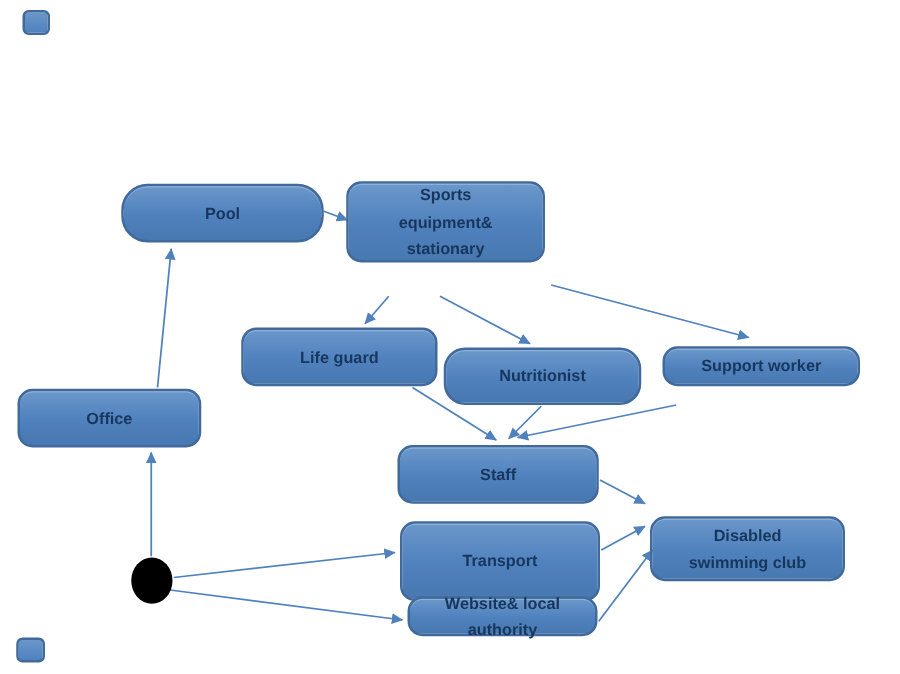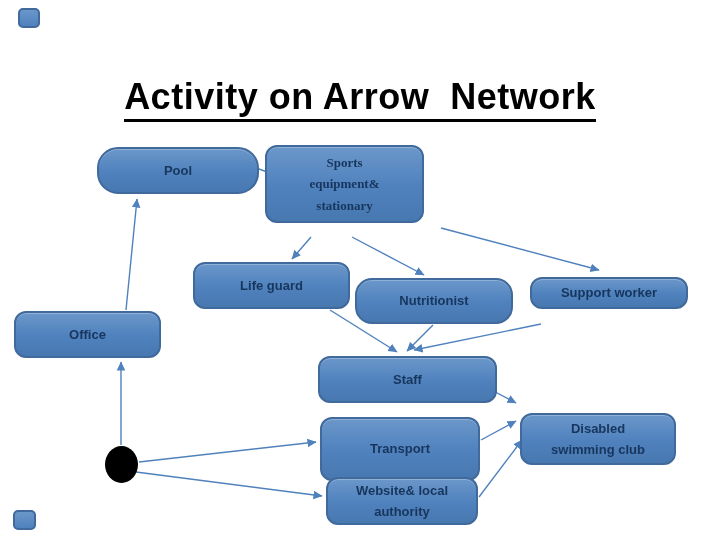--- a/index.html
+++ b/index.html
@@ -17,21 +17,20 @@
           display:flex; align-items:center; justify-content:center; text-align:center;
           white-space:pre-line; box-shadow: inset 0 1px 0 rgba(255,255,255,.25); }
   .deco { position:absolute; border-radius:5px; border:2px solid #40699c;
           background:linear-gradient(180deg,#6b97ca,#4f81bd); }
   .start { position:absolute; background:#000; border-radius:50%; }
 </style>
 </head>
 <body>
 
 <div class="slide">
-  <h1 class="title"><span class="underline">Activity on Arrow  Network</span></h1>
 
   <svg class="edges" id="edges-svg" viewBox="0 0 720 539">
     <defs>
       <marker id="arrowhead" viewBox="0 0 8 8" refX="7" refY="4" markerWidth="7" markerHeight="7" orient="auto">
         <path d="M0,0.5 L7.5,4 L0,7.5 Z" fill="#4f81bd"></path>
       </marker>
     </defs>
   <line x1="126" y1="310" x2="137" y2="199" class="edge" marker-end="url(#arrowhead)"></line>
       <line x1="259" y1="169" x2="278" y2="176" class="edge" marker-end="url(#arrowhead)"></line>
       <line x1="311" y1="237" x2="292" y2="259" class="edge" marker-end="url(#arrowhead)"></line>
@@ -43,30 +42,30 @@
       <line x1="121" y1="445" x2="121" y2="362" class="edge" marker-end="url(#arrowhead)"></line>
       <line x1="139" y1="462" x2="316" y2="442" class="edge" marker-end="url(#arrowhead)"></line>
       <line x1="136" y1="472" x2="322" y2="496" class="edge" marker-end="url(#arrowhead)"></line>
       <line x1="480" y1="384" x2="516" y2="403" class="edge" marker-end="url(#arrowhead)"></line>
       <line x1="481" y1="440" x2="516" y2="421" class="edge" marker-end="url(#arrowhead)"></line>
       <line x1="479" y1="497" x2="522" y2="440" class="edge" marker-end="url(#arrowhead)"></line>
     </svg>
 
   <div id="nodes-layer">
       <div class="node" style="position: absolute; left: 97px; top: 147px; width: 162px; height: 47px; border-radius: 21px;">Pool</div>
-      <div class="node" style="position: absolute; left: 265px; top: 145px; width: 159px; height: 78px; font-family: Liberation Serif, serif;">Sports
+      <div class="node" style="position: absolute; left: 277px; top: 145px; width: 159px; height: 65px;">Sports
 equipment&amp;
 stationary</div>
       <div class="node" style="position: absolute; left: 181px; top: 262px; width: 157px; height: 47px; margin-left: 12px;">Life guard</div>
       <div class="node" style="position: absolute; left: 355px; top: 278px; width: 158px; height: 46px; border-radius: 17px;">Nutritionist</div>
       <div class="node" style="position: absolute; left: 530px; top: 277px; width: 158px; height: 32px;">Support worker</div>
       <div class="node" style="position: absolute; left: 14px; top: 311px; width: 147px; height: 47px;">Office</div>
-      <div class="node" style="position: absolute; left: 318px; top: 356px; width: 179px; height: 47px;">Staff</div>
+      <div class="node" style="position: absolute; left: 318px; top: 356px; width: 161px; height: 47px;">Staff</div>
       <div class="node" style="position: absolute; left: 320px; top: 417px; width: 160px; height: 64px;">Transport</div>
       <div class="node" style="position: absolute; left: 520px; top: 389px; width: 156px; height: 52px; margin-top: 24px;">Disabled
 swimming  club</div>
-      <div class="node" style="position: absolute; left: 326px; top: 477px; width: 152px; height: 48px;">Website&amp; local
+      <div class="node" style="position: absolute; left: 326px; top: 477px; width: 152px; height: 32px;">Website&amp; local
 authority</div>
       <div class="deco" style="position: absolute; left: 18px; top: 8px; width: 22px; height: 20px;"></div>
       <div class="deco" style="position: absolute; left: 13px; top: 510px; width: 23px; height: 20px;"></div>
       <div class="start" style="position: absolute; left: 105px; top: 446px; width: 33px; height: 37px;"></div>
     </div>
 </div>
 
 </body></html>

